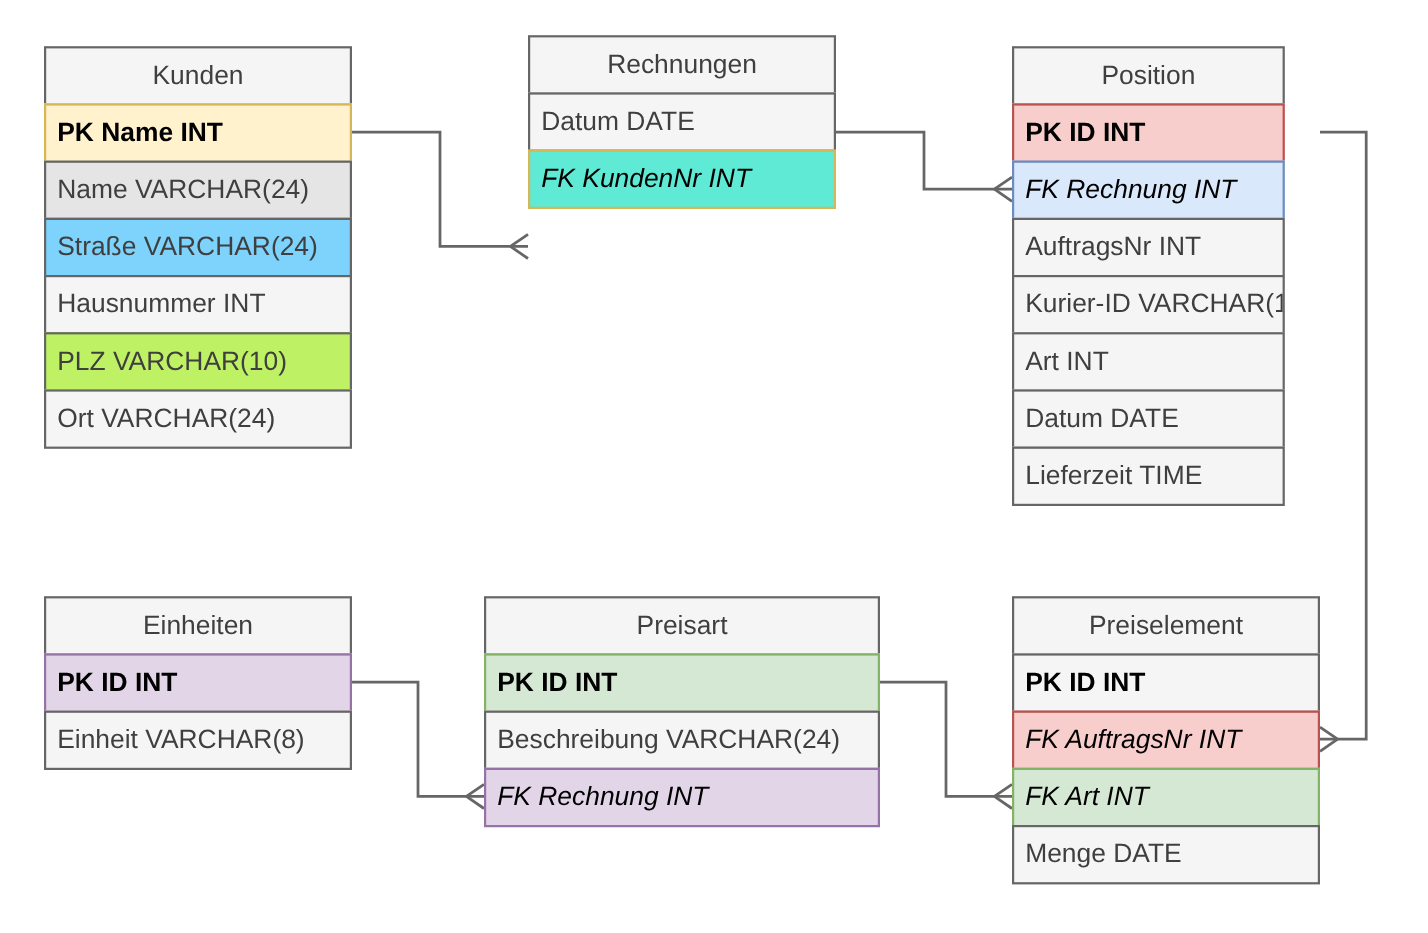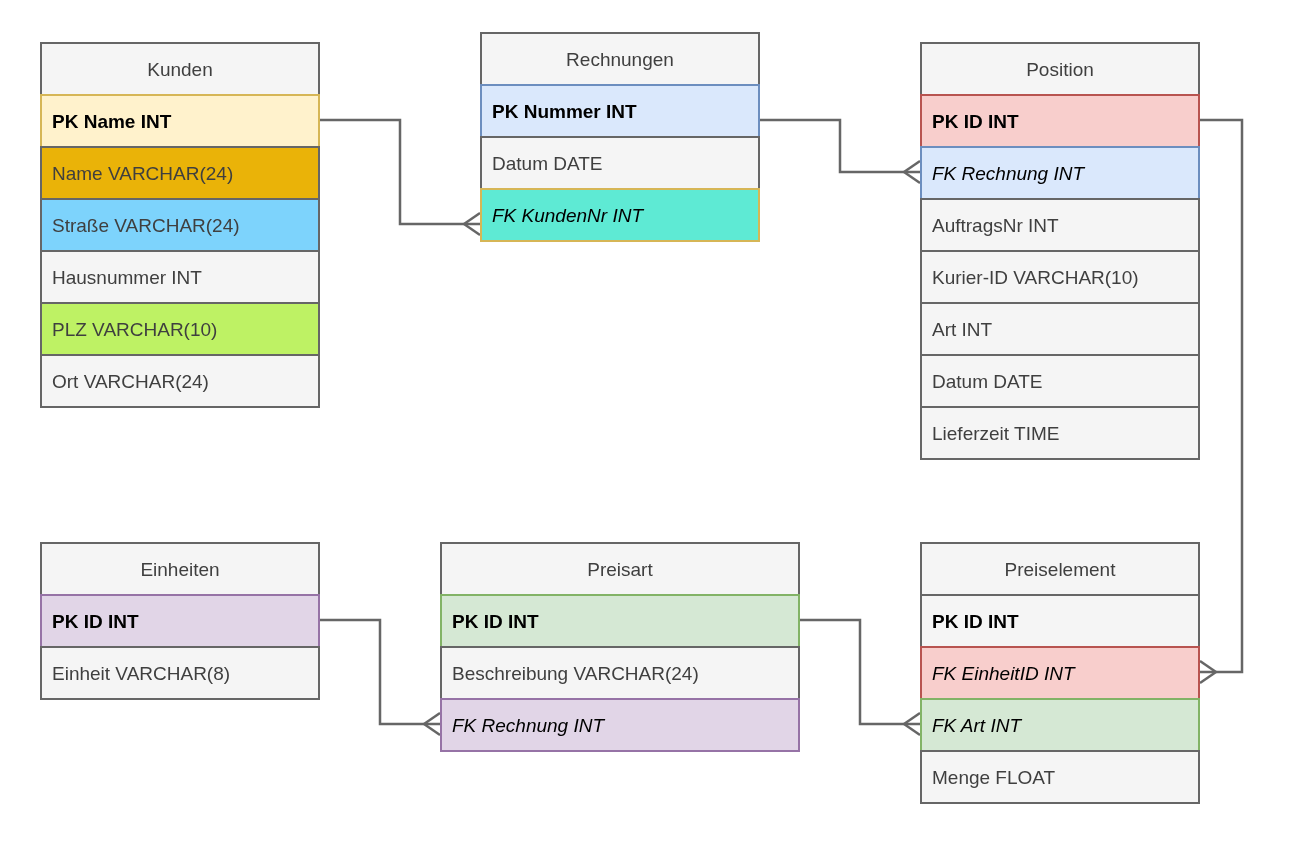--- a/index.html
+++ b/index.html
@@ -21,21 +21,21 @@
   .trow {
     position: relative;
     box-sizing: border-box;
     height: 54px;
     margin-top: -2px;
     border: 2px solid #666666;
     background: #f5f5f5;
     display: flex;
     align-items: center;
     padding: 0 10px;
-    font-size: 19px;
+    font-size: 24px;
     line-height: 1;
     color: #3f3f3f;
     white-space: nowrap;
     overflow: hidden;
   }
   .trow:first-child { margin-top: 0; }
   .thead {
     justify-content: center;
     padding: 0 6px;
   }
@@ -70,33 +70,32 @@
       <g>
         <polyline points="800,620 860,620 860,724 920,724" fill="none" stroke="#666666" stroke-width="2.5"></polyline>
         <line x1="904" y1="724" x2="920" y2="735" stroke="#666666" stroke-width="2.5"></line>
         <line x1="904" y1="724" x2="920" y2="713" stroke="#666666" stroke-width="2.5"></line>
       </g>
     </svg>
   <div id="tables">
       <div class="table" style="left: 40px; top: 42px; width: 280px;">
         <div class="trow thead">Kunden</div>
         <div class="trow pk" style="background: rgb(255, 242, 204); border-color: rgb(214, 182, 86);">PK Name INT</div>
-        <div class="trow " style="background: #eab308; border-color: rgb(102, 102, 102);">Name VARCHAR(24)</div>
+        <div class="trow " style="background: #e5e5e5; border-color: rgb(102, 102, 102);">Name VARCHAR(24)</div>
         <div class="trow " style="background: #7dd3fc; border-color: rgb(102, 102, 102);">Straße VARCHAR(24)</div>
         <div class="trow " style="background: rgb(245, 245, 245); border-color: rgb(102, 102, 102);">Hausnummer INT</div>
         <div class="trow " style="background: #bef264; border-color: rgb(102, 102, 102);">PLZ VARCHAR(10)</div>
         <div class="trow " style="background: rgb(245, 245, 245); border-color: rgb(102, 102, 102);">Ort VARCHAR(24)</div>
       </div>
       <div class="table" style="left: 480px; top: 32px; width: 280px;">
         <div class="trow thead">Rechnungen</div>
-        <div class="trow pk" style="background: rgb(218, 232, 252); border-color: rgb(108, 142, 191);">PK Nummer INT</div>
         <div class="trow " style="background: rgb(245, 245, 245); border-color: rgb(102, 102, 102);">Datum DATE</div>
         <div class="trow fk" style="background: #5eead4; border-color: rgb(214, 182, 86); text-align: right;">FK KundenNr INT</div>
       </div>
-      <div class="table" style="left: 920px; top: 42px; width: 280px;">
+      <div class="table" style="left: 920px; top: 42px; width: 248px;">
         <div class="trow thead">Position</div>
         <div class="trow pk" style="background: rgb(248, 206, 204); border-color: rgb(184, 84, 80);">PK ID INT</div>
         <div class="trow fk" style="background: rgb(218, 232, 252); border-color: rgb(108, 142, 191);">FK Rechnung INT</div>
         <div class="trow " style="background: rgb(245, 245, 245); border-color: rgb(102, 102, 102);">AuftragsNr INT</div>
         <div class="trow " style="background: rgb(245, 245, 245); border-color: rgb(102, 102, 102);">Kurier-ID VARCHAR(10)</div>
         <div class="trow " style="background: rgb(245, 245, 245); border-color: rgb(102, 102, 102);">Art INT</div>
         <div class="trow " style="background: rgb(245, 245, 245); border-color: rgb(102, 102, 102);">Datum DATE</div>
         <div class="trow " style="background: rgb(245, 245, 245); border-color: rgb(102, 102, 102);">Lieferzeit TIME</div>
       </div>
       <div class="table" style="left: 40px; top: 542px; width: 280px;">
@@ -106,18 +105,18 @@
       </div>
       <div class="table" style="left: 440px; top: 542px; width: 360px;">
         <div class="trow thead">Preisart</div>
         <div class="trow pk" style="background: rgb(213, 232, 212); border-color: rgb(130, 179, 102);">PK ID INT</div>
         <div class="trow " style="background: rgb(245, 245, 245); border-color: rgb(102, 102, 102);">Beschreibung VARCHAR(24)</div>
         <div class="trow fk" style="background: rgb(225, 213, 231); border-color: rgb(150, 115, 166);">FK Rechnung INT</div>
       </div>
       <div class="table" style="left: 920px; top: 542px; width: 280px;">
         <div class="trow thead">Preiselement</div>
         <div class="trow pk" style="background: rgb(245, 245, 245); border-color: rgb(102, 102, 102);">PK ID INT</div>
-        <div class="trow fk" style="background: rgb(248, 206, 204); border-color: rgb(184, 84, 80);">FK EinheitID INT</div>
+        <div class="trow fk" style="background: rgb(248, 206, 204); border-color: rgb(184, 84, 80);">FK AuftragsNr INT</div>
         <div class="trow fk" style="background: rgb(213, 232, 212); border-color: rgb(130, 179, 102);">FK Art INT</div>
-        <div class="trow " style="background: rgb(245, 245, 245); border-color: rgb(102, 102, 102);">Menge FLOAT</div>
+        <div class="trow " style="background: rgb(245, 245, 245); border-color: rgb(102, 102, 102);">Menge DATE</div>
       </div>
     </div>
 </div>
 
 </body></html>

